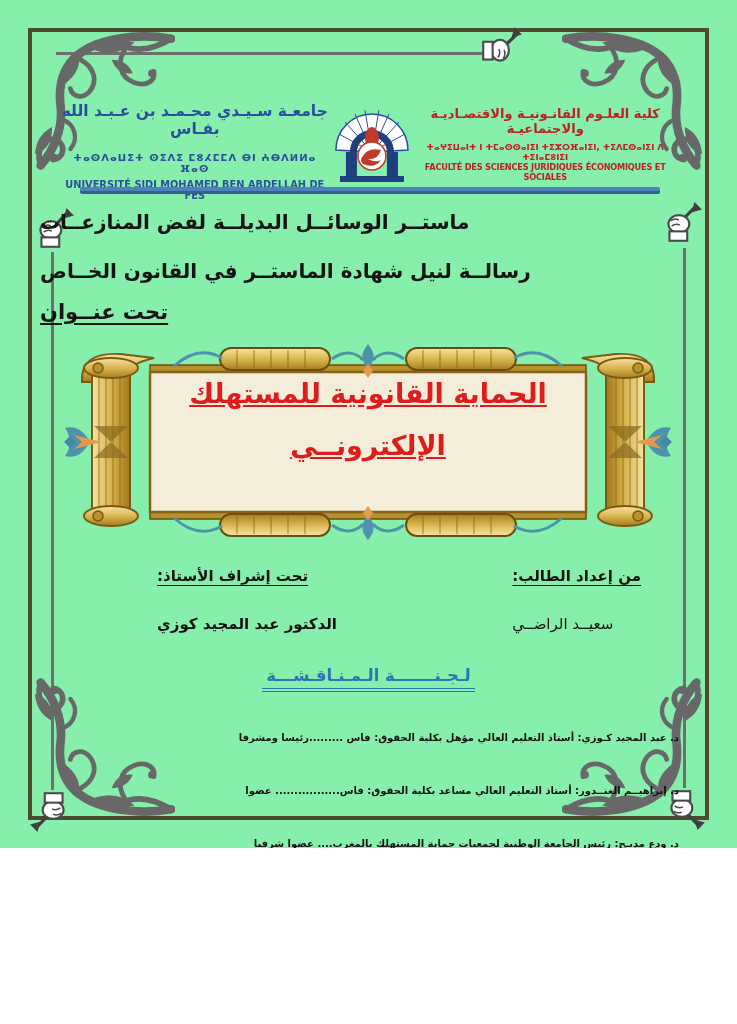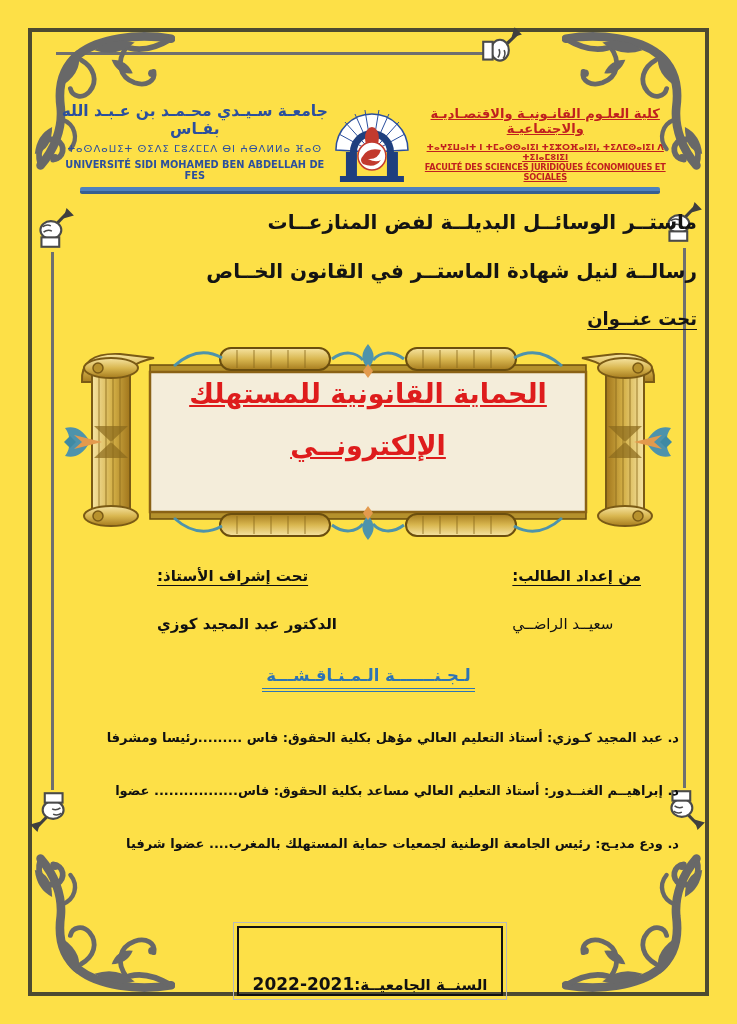--- a/index.html
+++ b/index.html
@@ -1,18 +1,18 @@
 <!DOCTYPE html>
 <html lang="ar"><head>
 <meta charset="utf-8">
 <style>
   * { margin:0; padding:0; box-sizing:border-box; }
   html,body { background:#fff; }
   body { font-family:"DejaVu Sans", sans-serif; }
-  .page { position:relative; width:737px; height:1024px; background:#fde047; overflow:hidden; }
+  .page { position:relative; width:737px; height:848px; background:#86efac; overflow:hidden; }
 
   
   .frame-outer { position:absolute; inset:28px; border:4px solid #4d4a31; }
   .inner-line { position:absolute; background:#6f6f6f; }
   .inner-line.top { left:56px; top:52px; width:432px; height:3px; }
   .inner-line.left { left:51px; top:252px; width:3px; height:538px; }
   .inner-line.right { left:683px; top:248px; width:3px; height:540px; }
 
   .corner { position:absolute; width:144px; height:144px; }
   .corner.tl { left:31px; top:31px; }
@@ -24,55 +24,55 @@
   .hand.top-line { left:478px; top:24px; transform:rotate(-90deg) scaleY(-1); }
   .hand.left-top { left:31px; top:206px; }
   .hand.left-bottom { left:27px; top:788px; transform:scale(-1,-1); }
   .hand.right-top { left:659px; top:200px; }
   .hand.right-bottom { left:662px; top:786px; transform:scaleY(-1); }
 
   
   .header { position:absolute; left:58px; right:58px; top:94px; display:flex; justify-content:space-between; align-items:flex-start; }
   .univ-block { width:274px; text-align:center; color:#2b4f9e; padding-top:8px; }
   .univ-block .ar { font-size:15.5px; font-weight:bold; }
-  .univ-block .ber { font-size:10px; font-weight:normal; margin-top:5px; letter-spacing:1px; }
+  .univ-block .ber { font-size:10px; font-weight:bold; margin-top:14px; letter-spacing:1px; }
   .univ-block .fr { font-size:9.8px; font-weight:bold; margin-top:5px; }
-  .fac-block { width:268px; text-align:center; color:#c0201f; padding-top:12px;text-decoration:underline; }
+  .fac-block { width:268px; text-align:center; color:#c0201f; padding-top:12px; }
   .fac-block .ar { font-size:13px; font-weight:bold; }
   .fac-block .ber { font-size:8.5px; font-weight:bold; margin-top:6px; }
   .fac-block .fr { font-size:8.2px; font-weight:bold; letter-spacing:-0.2px; }
   .emblem { width:80px; height:92px; }
   .header-bar { position:absolute; left:80px; top:187px; width:580px; height:7px; background:#4f81bd; border-bottom:3px solid #365f91; border-radius:2px; }
 
   
-  .deg-line { position:absolute; left:40px; right:40px; text-align:right; direction:rtl; color:#141414; font-weight:bold; }
+  .deg-line { position:absolute; left:40px; right:40px; text-align:left; direction:rtl; color:#141414; font-weight:bold; }
   .line-master { top:210px; font-size:20px; }
   .line-thesis { top:259px; font-size:20px; }
-  .under-title { top:308px; font-size:18px; }
+  .under-title { top:300px; font-size:21px; }
   .under-title span { text-decoration:underline; text-underline-offset:4px; }
 
   
   .banner-svg { position:absolute; left:62px; top:342px; width:612px; height:200px; }
   .banner-text { position:absolute; left:150px; top:368px; width:436px; text-align:center; direction:rtl;
                  color:#de1c1c; font-weight:bold; font-size:27px; line-height:52px;text-decoration:underline; }
 
   
   .attr-col { position:absolute; top:567px; display:flex; flex-direction:column; align-items:flex-end; direction:rtl; color:#111; }
   .attr-col.student { right:96px; }
   .attr-col.supervisor { right:400px; }
   .attr-label { font-size:15px; font-weight:bold; text-decoration:underline; text-underline-offset:4px; }
   .attr-name { margin-top:30px; font-size:15px; }
   .attr-col.supervisor .attr-name { font-weight:bold; }
 
   
   .committee-heading { position:absolute; top:666px; left:0; right:0; text-align:center; }
   .committee-heading span { color:#2e74b5; font-weight:bold; font-size:16.5px;
                             border-bottom:4px double #2e74b5; padding:0 4px 3px;margin-top:6px; }
   .committee-list { position:absolute; left:58px; right:58px; top:718px; direction:rtl; }
-  .committee-row { height:53px; line-height:40px; font-size:13px; font-weight:bold; color:#111; text-align:right; white-space:nowrap; }
+  .committee-row { height:53px; line-height:40px; font-size:10px; font-weight:bold; color:#111; text-align:right; white-space:nowrap; }
 
   
   .year-box { position:absolute; left:237px; top:926px; width:266px; height:70px;
               border:2.5px solid #111; outline:1px solid #b9b9b9; outline-offset:3px;
               display:flex; flex-direction:row; align-items:flex-end; justify-content:center; direction:rtl; color:#111; }
   .year-label { font-size:15px; font-weight:bold; }
   .year-value { font-size:17px; font-weight:bold; margin-top:11px; }
 </style>
 </head>
 <body>

